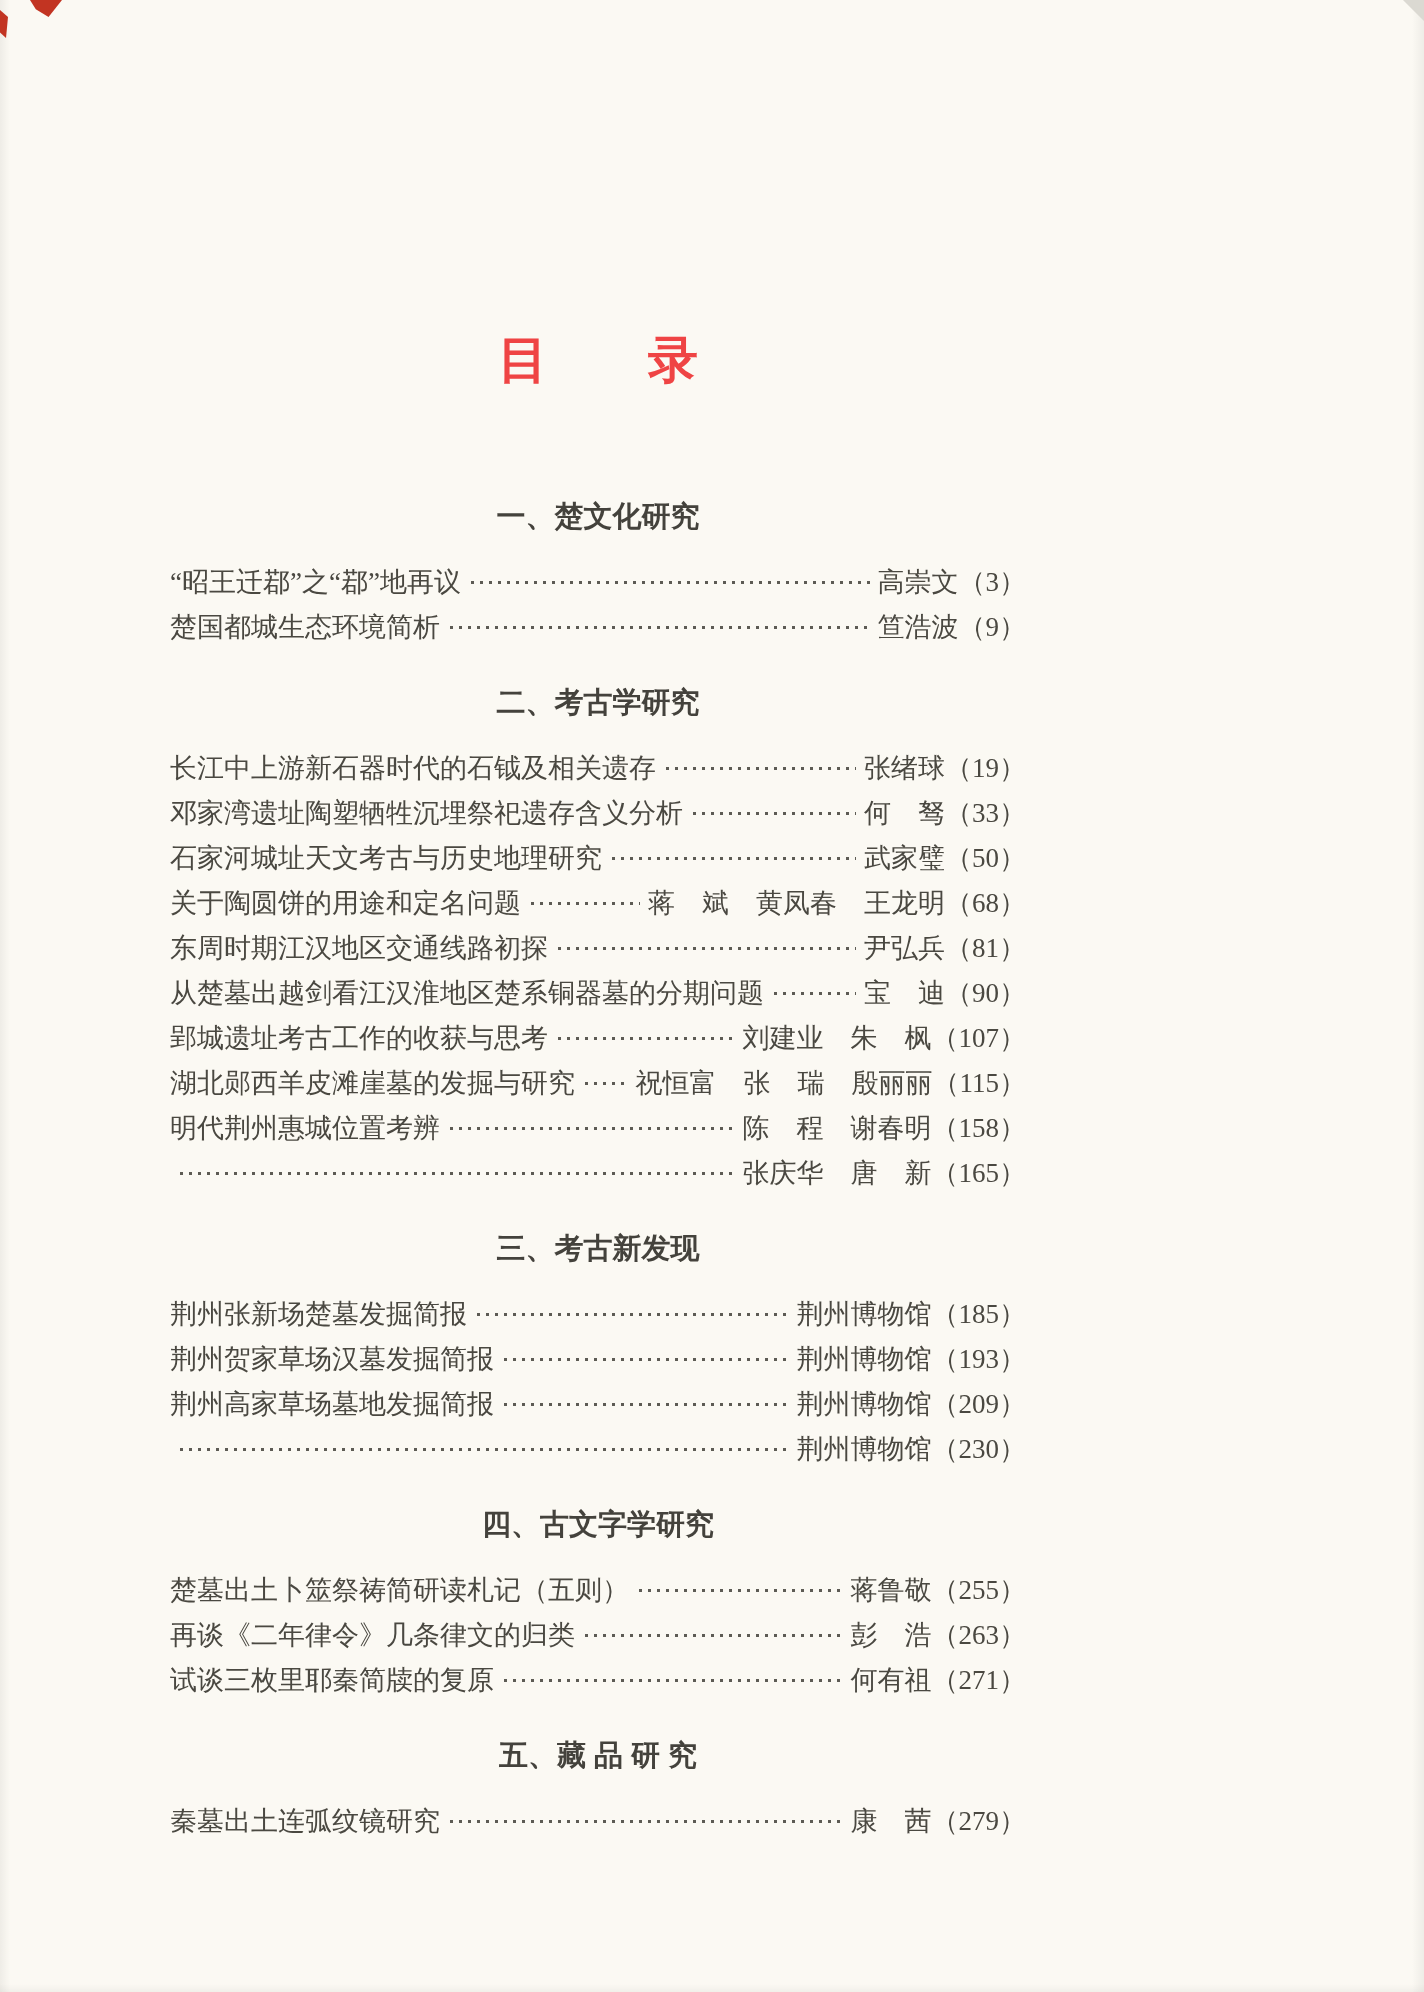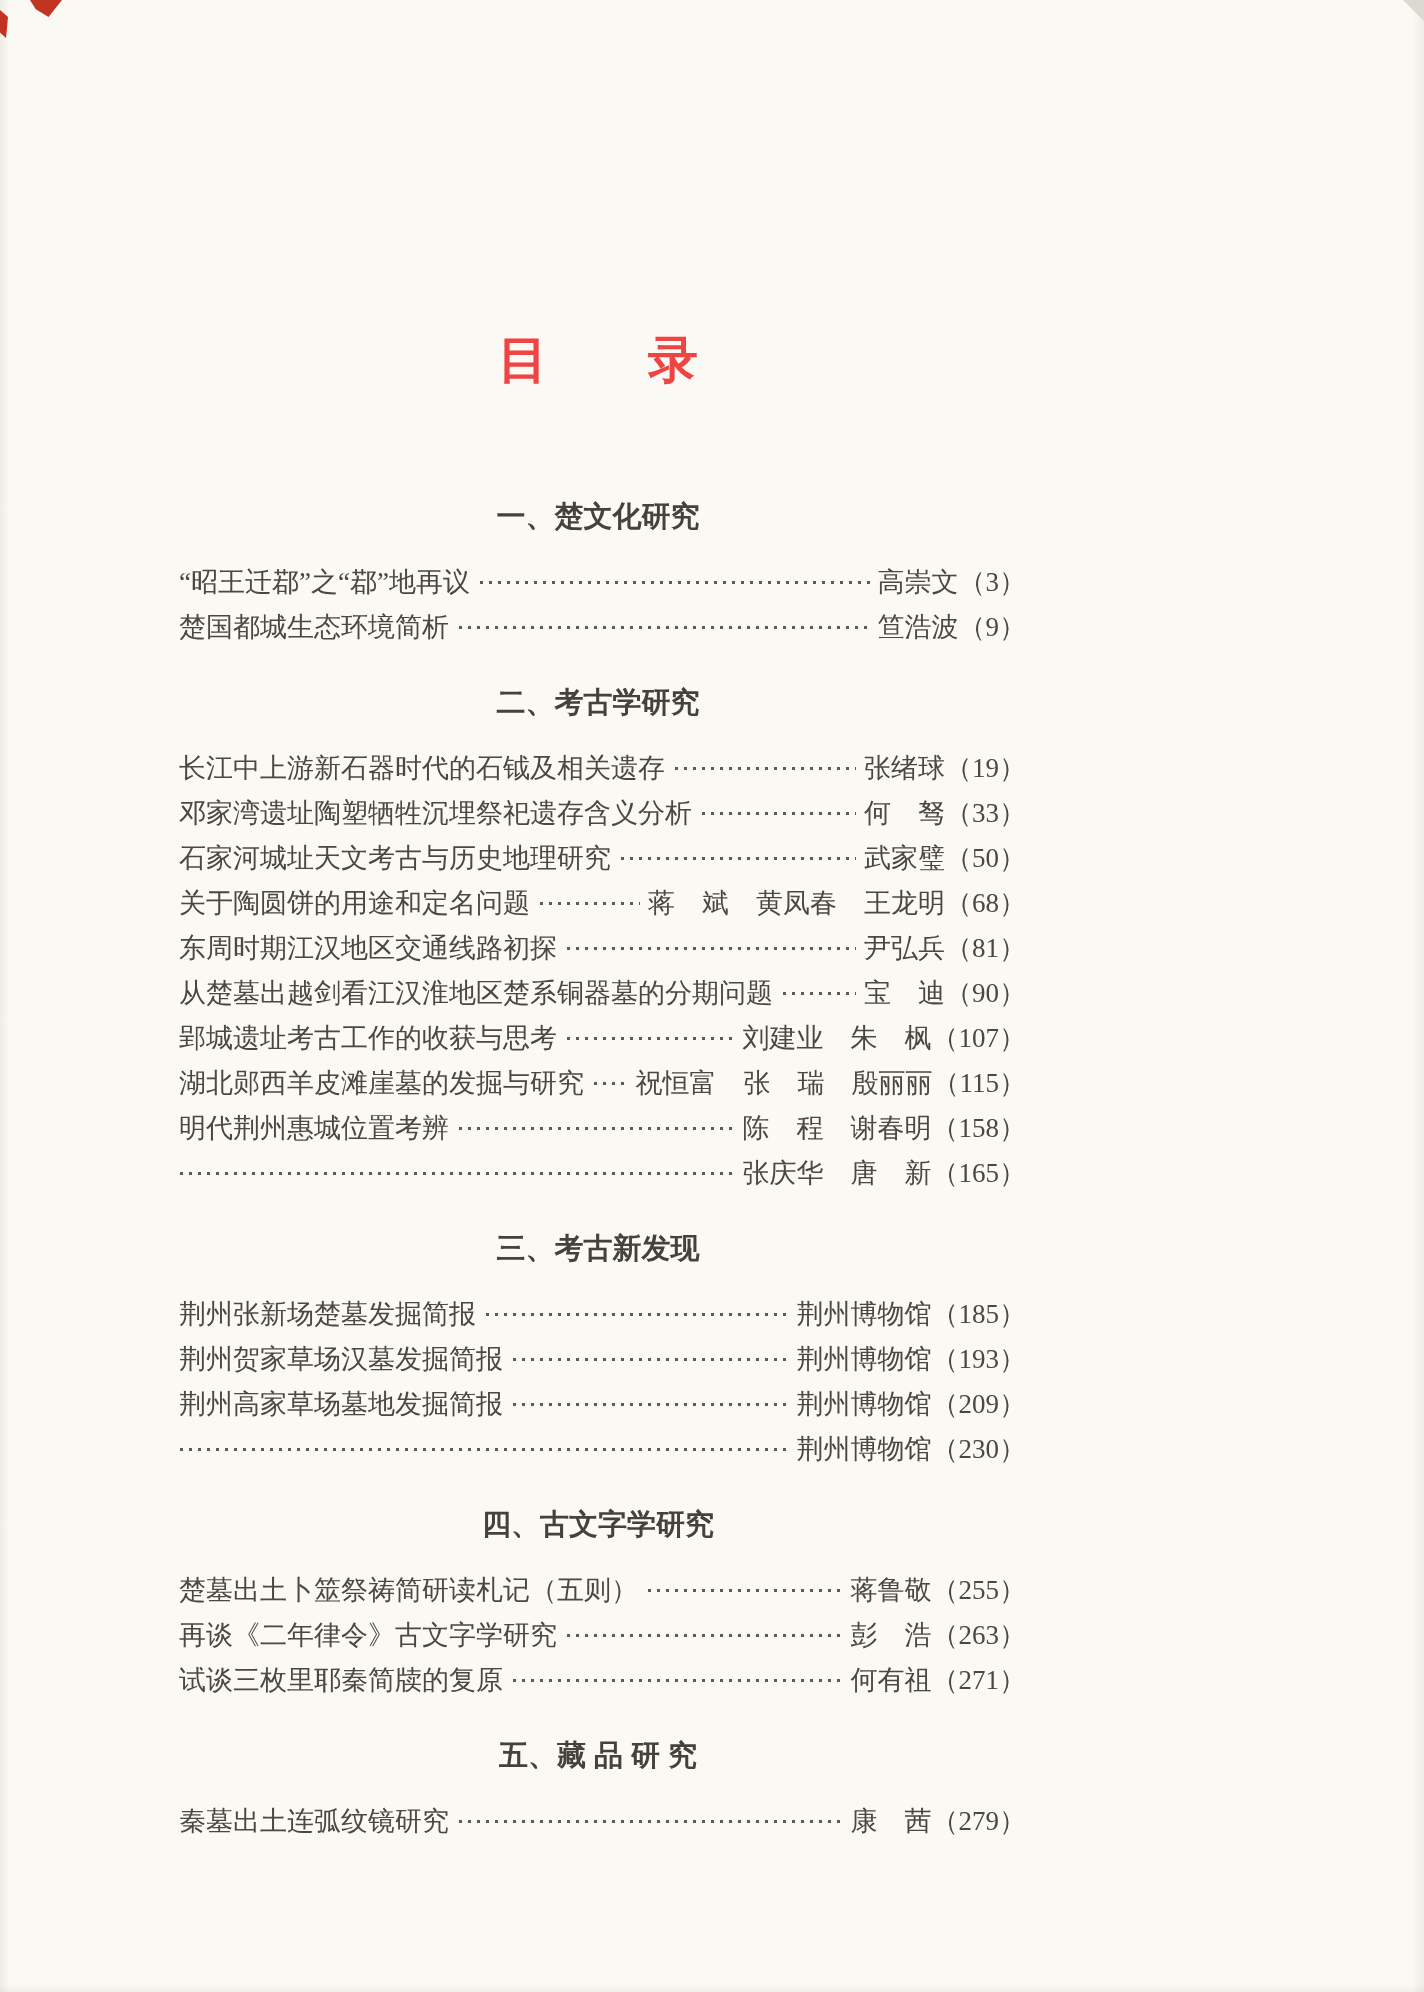--- a/index.html
+++ b/index.html
@@ -74,21 +74,21 @@
   .entries { margin-top: 26px; }
   .entry {
     display: flex;
     align-items: baseline;
     height: 45px;
     line-height: 45px;
     font-size: 27px;
     white-space: nowrap;
     color: #4a4841;
   }
-  .entry-title { flex: none; margin-left: 9px; }
+  .entry-title { flex: none; }
   .leader {
     flex: 1 1 auto;
     min-width: 14px;
     align-self: stretch;
     margin: 0 8px 0 7px;
     background-image: radial-gradient(circle, #5d5b54 1.5px, rgba(0,0,0,0) 1.8px);
     background-size: 9px 9px;
     background-repeat: repeat-x;
     background-position: left center;
   }
@@ -238,21 +238,21 @@
     <h2 class="section-heading">四、古文字学研究</h2>
     <div class="entries">
   <div class="entry">
     <span class="entry-title">楚墓出土卜筮祭祷简研读札记（五则）</span>
     <span class="leader"></span>
     <span class="entry-authors">蒋鲁敬</span>
     <span class="entry-page">（255）</span>
   </div>
 
   <div class="entry">
-    <span class="entry-title">再谈《二年律令》古文字学研究</span>
+    <span class="entry-title">再谈《二年律令》几条律文的归类</span>
     <span class="leader"></span>
     <span class="entry-authors">彭　浩</span>
     <span class="entry-page">（263）</span>
   </div>
 
   <div class="entry">
     <span class="entry-title">试谈三枚里耶秦简牍的复原</span>
     <span class="leader"></span>
     <span class="entry-authors">何有祖</span>
     <span class="entry-page">（271）</span>

